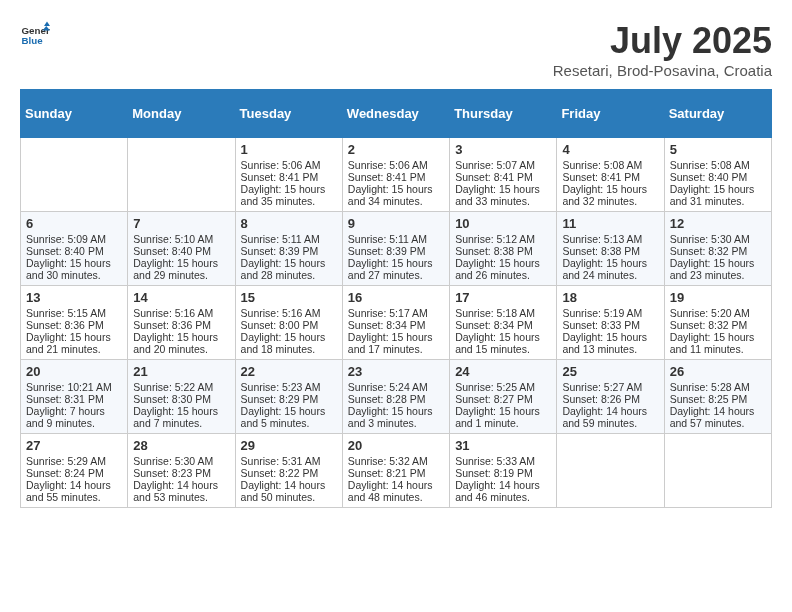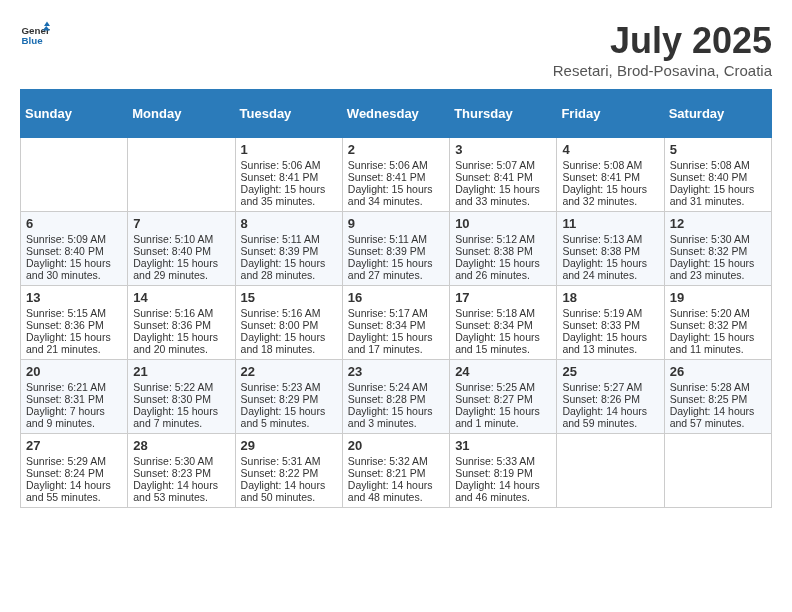--- a/index.html
+++ b/index.html
@@ -226,21 +226,21 @@
         <td>
           <span class="day-num">19</span>
           <div>Sunrise: 5:20 AM</div>
           <div>Sunset: 8:32 PM</div>
           <div>Daylight: 15 hours and 11 minutes.</div>
         </td>
       </tr>
       <tr>
         <td>
           <span class="day-num">20</span>
-          <div>Sunrise: 6:21 AM</div>
+          <div>Sunrise: 10:21 AM</div>
           <div>Sunset: 8:31 PM</div>
           <div>Daylight: 7 hours and 9 minutes.</div>
         </td>
         <td>
           <span class="day-num">21</span>
           <div>Sunrise: 5:22 AM</div>
           <div>Sunset: 8:30 PM</div>
           <div>Daylight: 15 hours and 7 minutes.</div>
         </td>
         <td>

